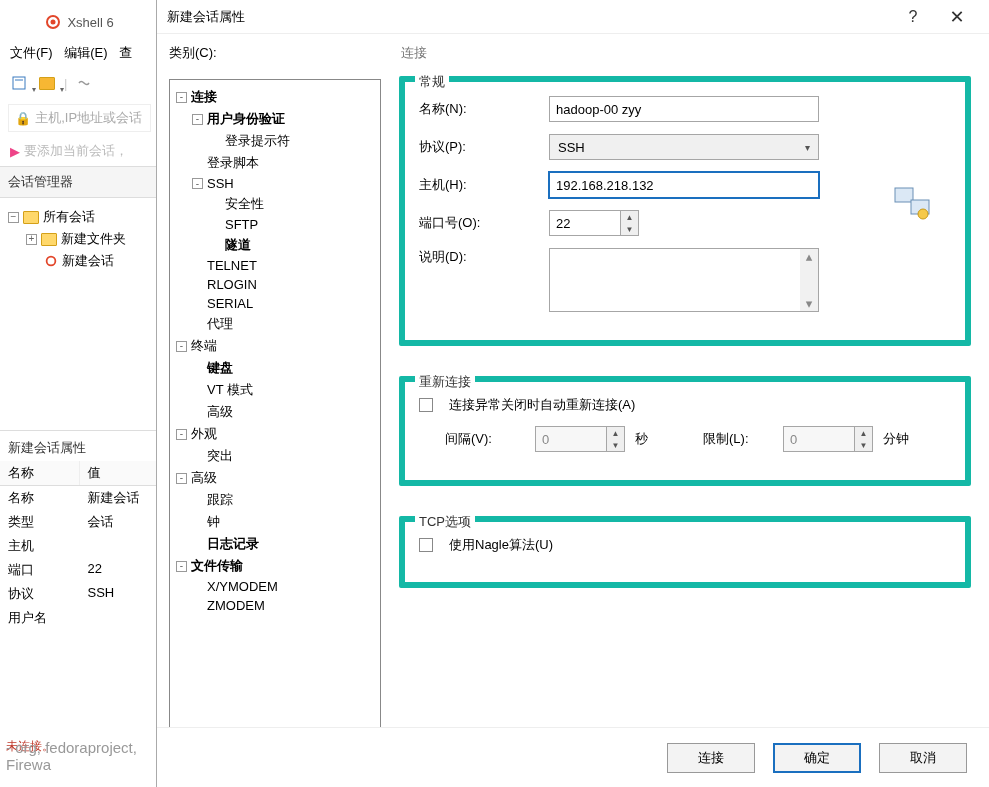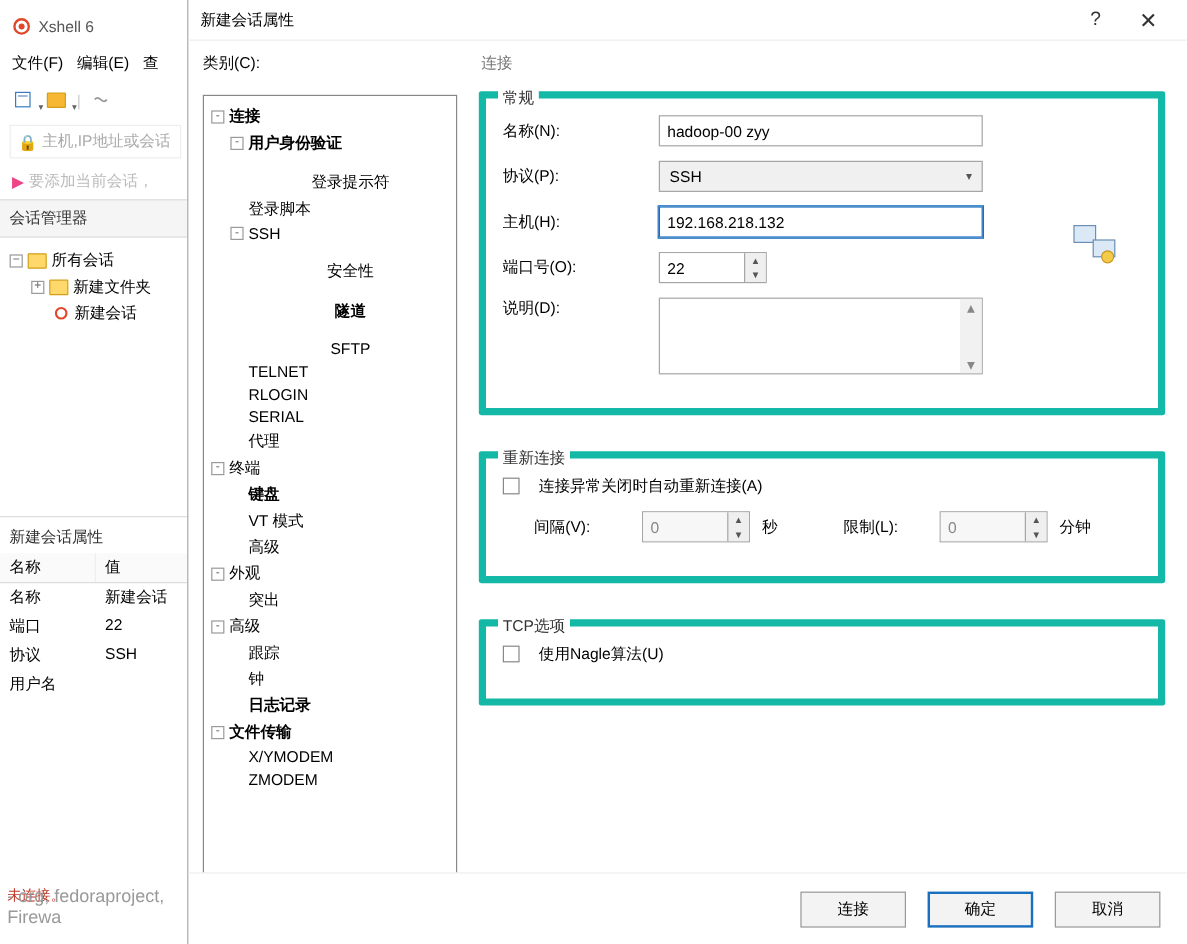--- a/index.html
+++ b/index.html
@@ -1,19 +1,19 @@
 <!DOCTYPE html>
 <html><head>
 <meta charset="utf-8">
 <style>
 * { box-sizing: border-box; font-family: "Microsoft YaHei", "Segoe UI", sans-serif; font-size: 13px; }
 body { margin: 0; padding: 0; background: #fff; color: #000; width: 989px; height: 787px; overflow: hidden; position: relative; }
 
 .bg-app { position: absolute; left: 0; top: 0; width: 160px; height: 100%; background: #fff; border-right: 1px solid #ddd; }
-.bg-title { padding: 14px 10px 10px 10px; font-size: 15px; color: #555; display: flex; align-items: center; gap: 6px; }
+.bg-title { padding: 14px 10px 10px 10px; font-size: 15px; color: #555; display: flex; align-items: center; gap: 6px; justify-content: center; }
 .bg-swirl { width: 16px; height: 16px; display: inline-block; }
 .bg-menu { padding: 4px 10px; color: #000; }
 .bg-menu span { margin-right: 8px; }
 .bg-toolbar { padding: 6px 8px; display: flex; align-items: center; gap: 6px; }
 .bg-tb-btn { width: 22px; height: 22px; display: inline-flex; align-items: center; justify-content: center; position: relative; }
 .bg-dd { font-size: 8px; position: absolute; right: -6px; bottom: 0; color: #666; }
 .bg-host { margin: 4px 8px; padding: 4px 6px; border: 1px solid #eee; color: #aaa; display: flex; align-items: center; gap: 4px; }
 .bg-add { padding: 6px 10px; color: #bbb; display: flex; align-items: center; gap: 4px; }
 .bg-panel-title { background: #f5f5f5; padding: 6px 8px; border-top: 1px solid #ddd; border-bottom: 1px solid #ddd; color: #333; }
 .bg-tree { padding: 8px 4px; }
@@ -41,21 +41,21 @@
 
 .cat-panel { width: 232px; padding: 10px 8px 10px 12px; }
 .cat-label { margin-bottom: 17px; }
 .cat-tree { border: 1px solid #888; height: 690px; overflow: auto; padding: 6px 4px; }
 .ct-item { display: flex; align-items: center; padding: 2px 2px; white-space: nowrap; }
 .ct-exp { width: 11px; height: 11px; border: 1px solid #999; display: inline-flex; align-items: center; justify-content: center; font-size: 10px; line-height: 1; color: #666; background: #fff; margin-right: 4px; }
 .ct-noexp { width: 11px; height: 11px; display: inline-block; margin-right: 4px; }
 .ct-item.bold > .ct-label { font-weight: 700; }
 .ct-item.l0 { padding-left: 2px; }
 .ct-item.l1 { padding-left: 18px; }
-.ct-item.l2 { padding-left: 36px; flex-direction: column; }
+.ct-item.l2 { padding-left: 36px; }
 
 .form-panel { flex: 1; padding: 10px 18px 10px 10px; overflow: auto; }
 .section-head { color: #777; margin: 0 0 14px 2px; }
 .groupbox { border: 6px solid #14b8a6; border-radius: 2px; padding: 14px 14px 16px 14px; margin-bottom: 30px; position: relative; }
 .groupbox > .gb-title { position: absolute; top: -9px; left: 10px; background: #fff; padding: 0 4px; color: #333; }
 
 .form-row { display: flex; align-items: center; margin-bottom: 12px; gap: 10px; }
 .form-row label { width: 120px; }
 .txt { border: 1px solid #a6a6a6; height: 26px; padding: 2px 6px; background: #fff; }
 .txt.wide { width: 270px; }
@@ -147,20 +147,28 @@
   <div class="bg-props-head">
     <div>名称</div>
     <div>值</div>
   </div>
   <div id="bg-props-rows">
       <div class="bg-props-row">
         <div>名称</div>
         <div>新建会话</div>
       </div>
       <div class="bg-props-row">
+        <div>类型</div>
+        <div>会话</div>
+      </div>
+      <div class="bg-props-row">
+        <div>主机</div>
+        <div></div>
+      </div>
+      <div class="bg-props-row">
         <div>端口</div>
         <div>22</div>
       </div>
       <div class="bg-props-row">
         <div>协议</div>
         <div>SSH</div>
       </div>
       <div class="bg-props-row">
         <div>用户名</div>
         <div></div>
@@ -198,27 +206,27 @@
             <span class="ct-label">登录脚本</span>
           </div>
           <div class="ct-item l1">
             <span class="ct-exp">-</span>
             <span class="ct-label">SSH</span>
           </div>
           <div class="ct-item l2">
             <span class="ct-noexp"></span>
             <span class="ct-label">安全性</span>
           </div>
+          <div class="ct-item l2">
+            <span class="ct-noexp"></span>
+            <span class="ct-label">SFTP</span>
+          </div>
           <div class="ct-item l2 bold">
             <span class="ct-noexp"></span>
             <span class="ct-label">隧道</span>
-          </div>
-          <div class="ct-item l2">
-            <span class="ct-noexp"></span>
-            <span class="ct-label">SFTP</span>
           </div>
           <div class="ct-item l1">
             <span class="ct-noexp"></span>
             <span class="ct-label">TELNET</span>
           </div>
           <div class="ct-item l1">
             <span class="ct-noexp"></span>
             <span class="ct-label">RLOGIN</span>
           </div>
           <div class="ct-item l1">

